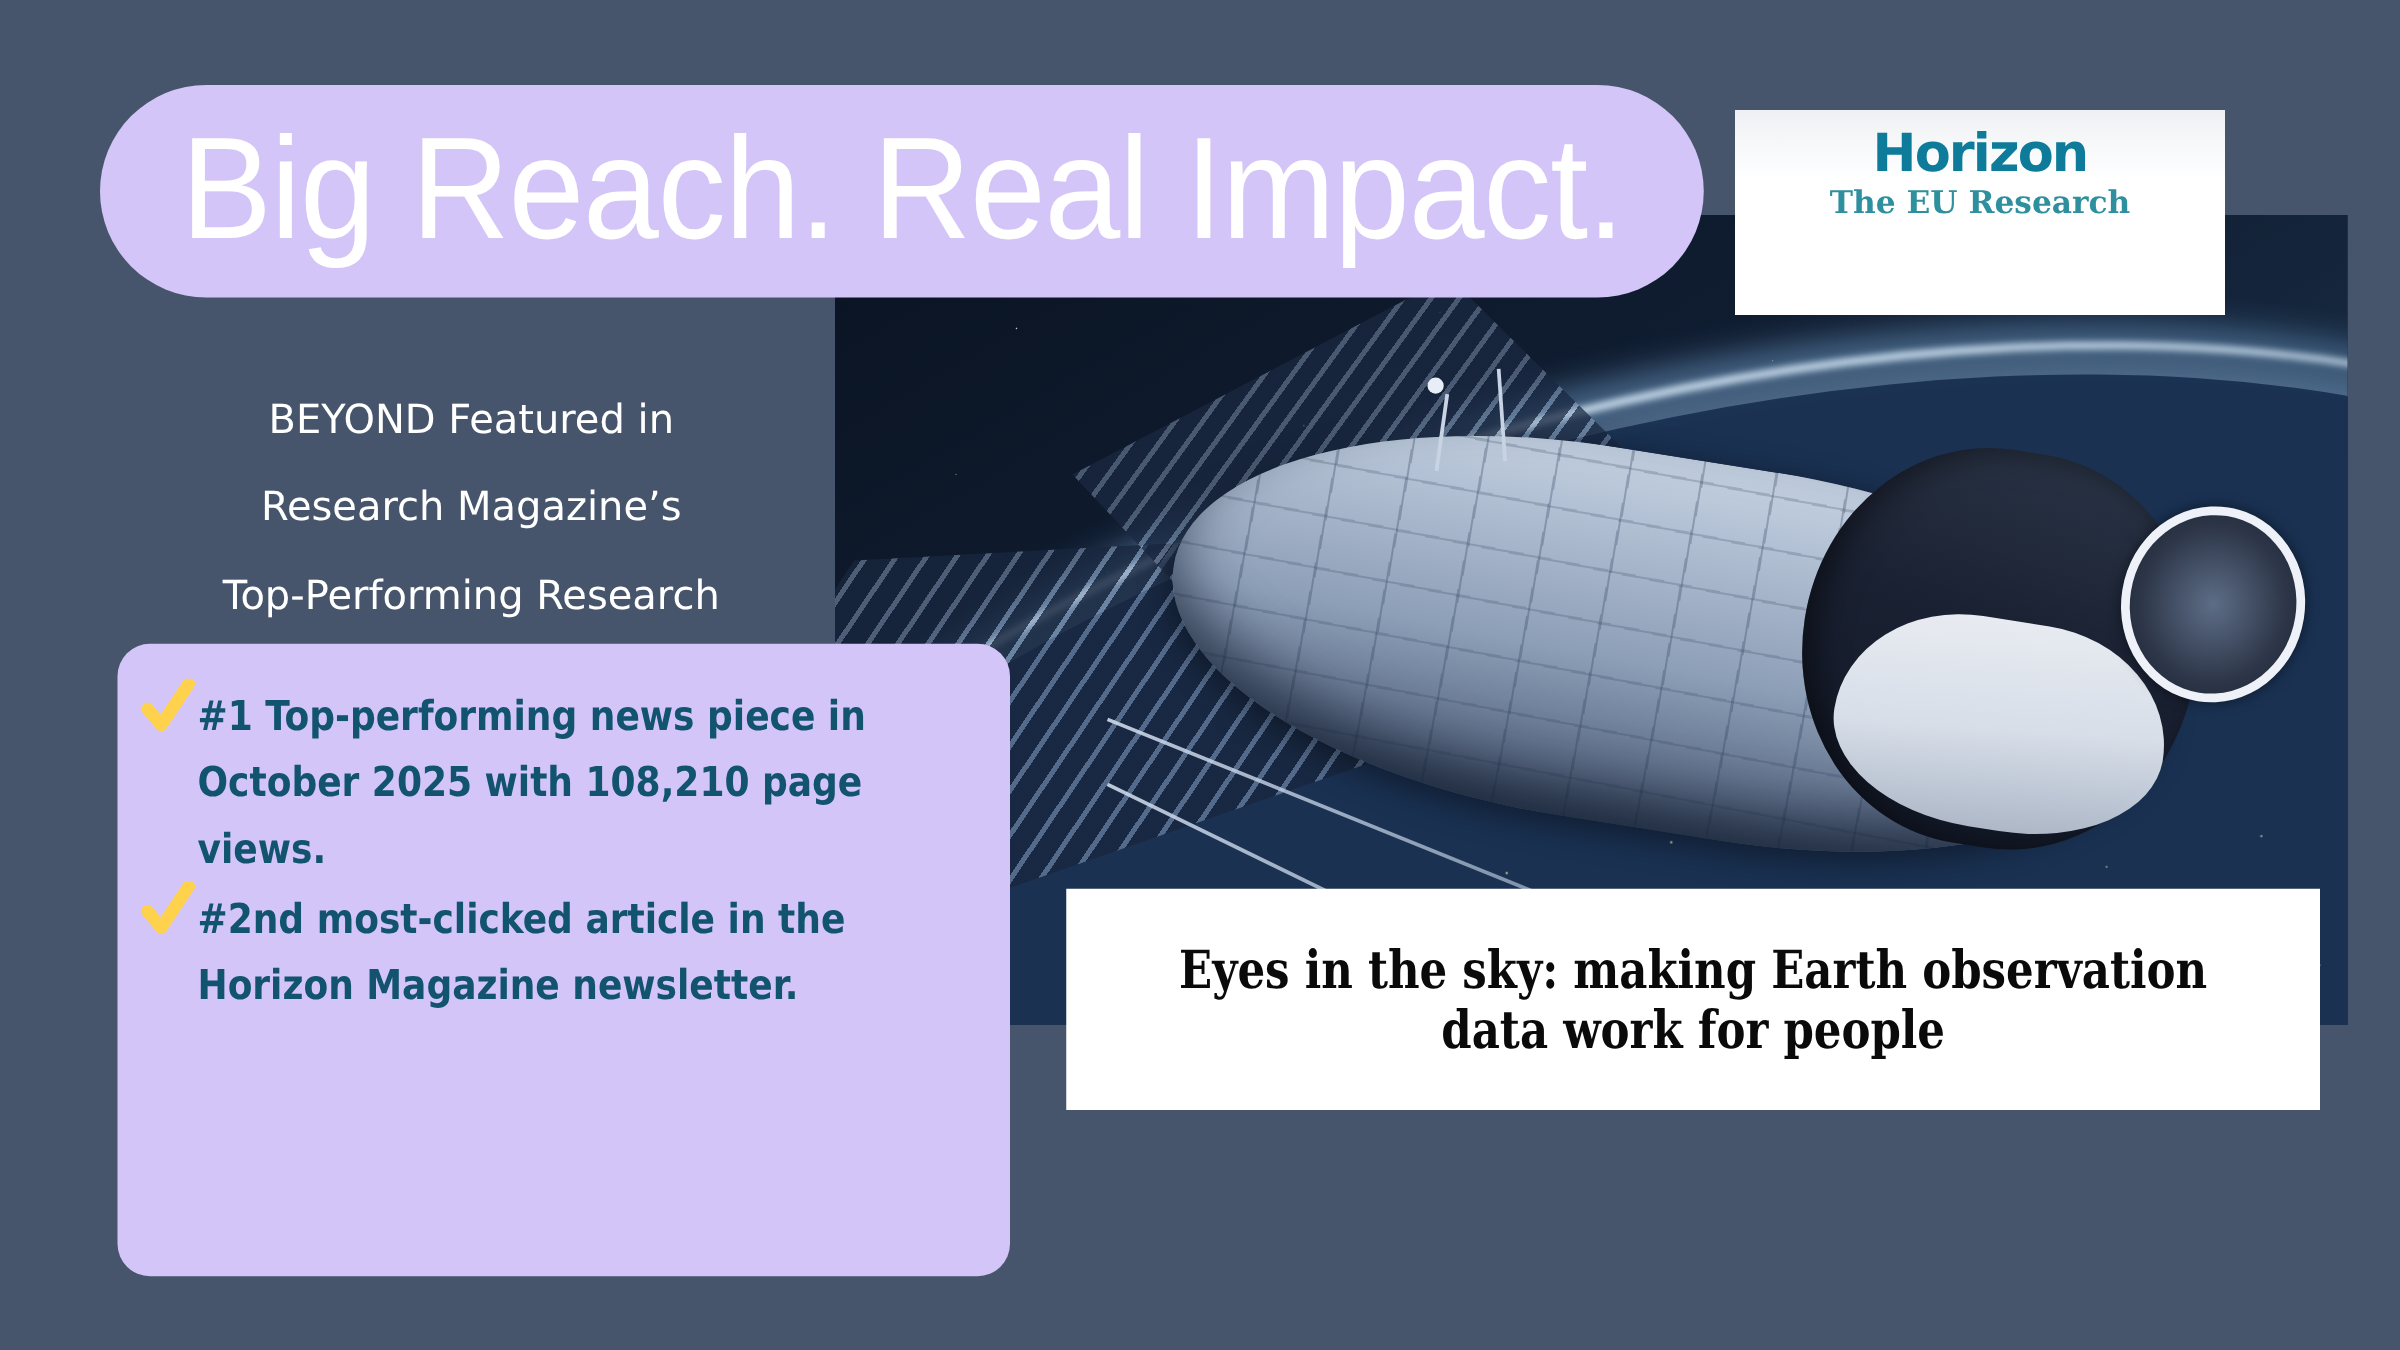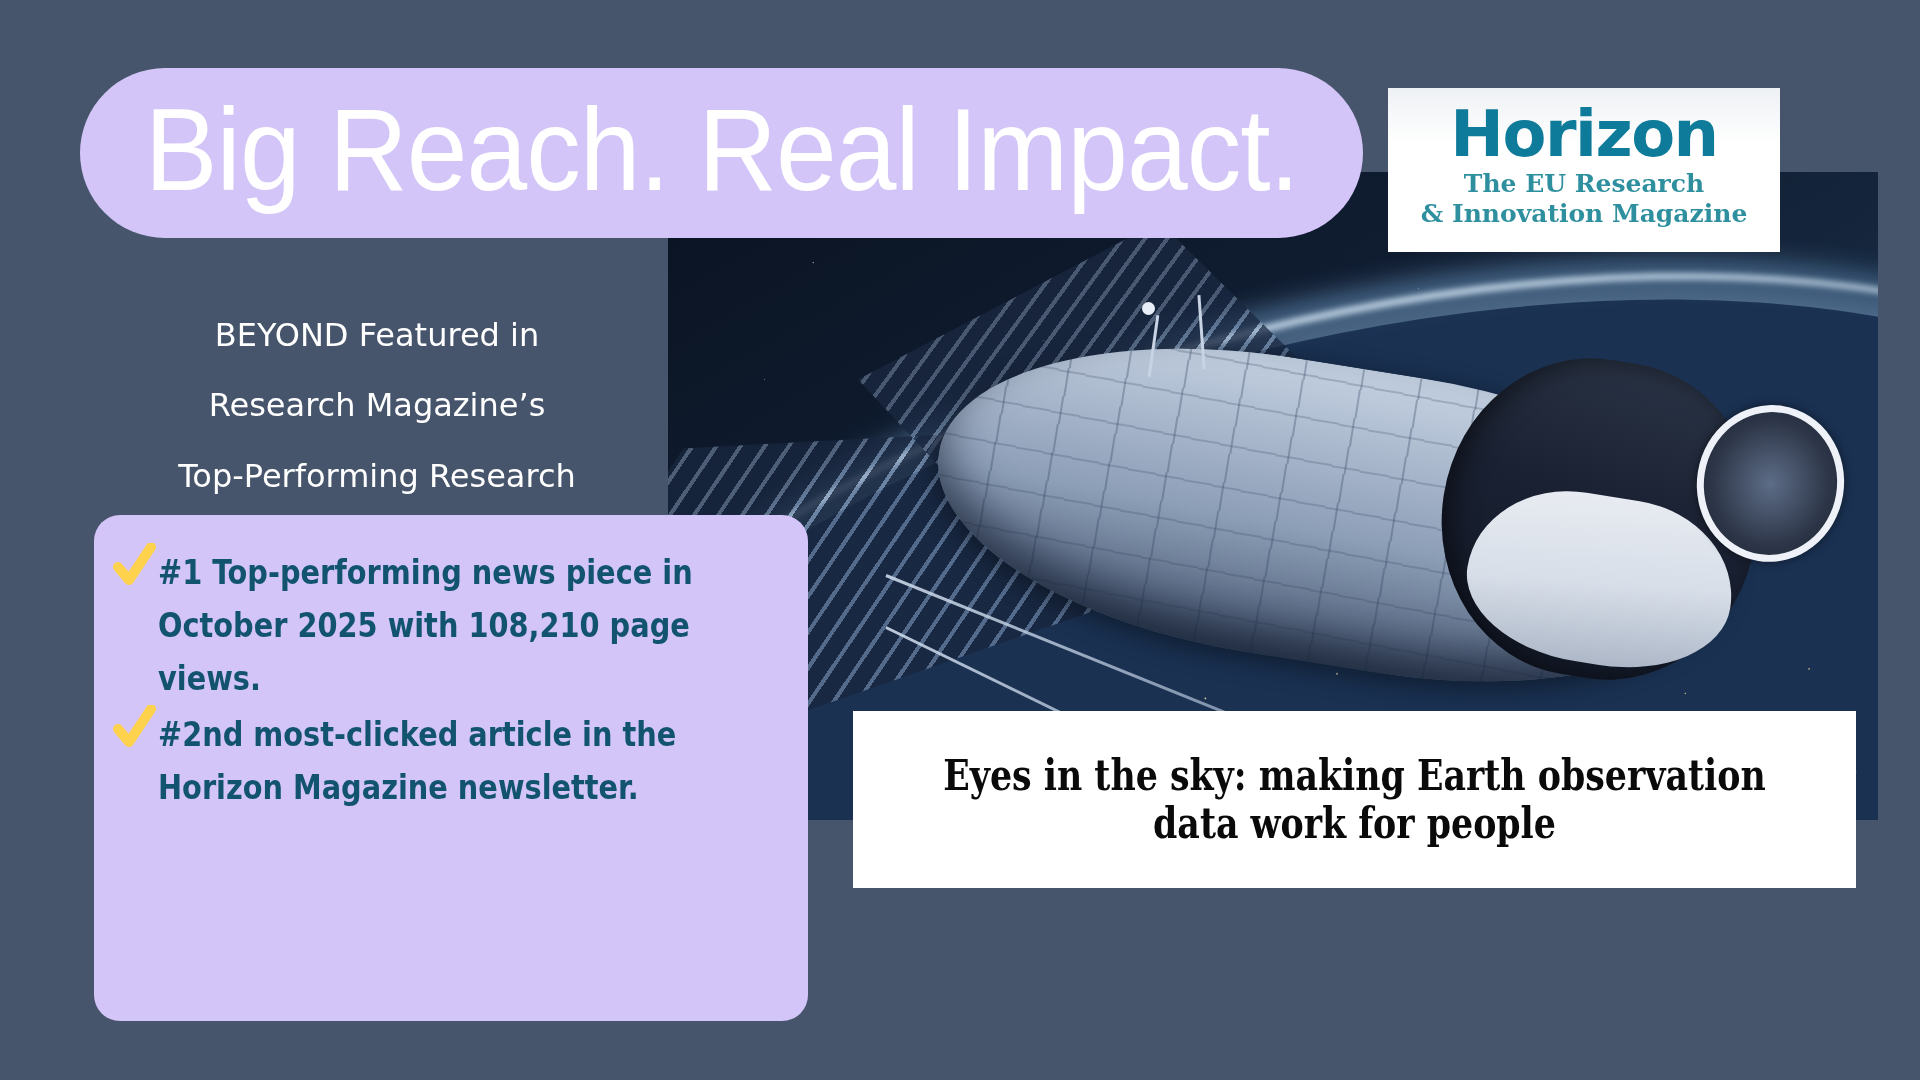--- a/index.html
+++ b/index.html
@@ -276,21 +276,21 @@
     background: linear-gradient(180deg, #eef1f4 0%, #ffffff 34%, #ffffff 100%);
     z-index: 6;
     padding: 14px 0 0 0;
     box-sizing: border-box;
     text-align: center;
   }
   .logo-card .logo-word {
     color: #0d7b99;
     font-family: "DejaVu Sans", sans-serif;
     font-weight: bold;
-    font-size: 64px;
+    font-size: 42px;
     line-height: 1.02;
     letter-spacing: -1.5px;
   }
   .logo-card .logo-sub {
     color: #2e8f9e;
     font-family: "DejaVu Serif", "Liberation Serif", serif;
     font-weight: bold;
     font-size: 25px;
     line-height: 1.18;
     margin-top: 2px;
@@ -397,21 +397,20 @@
   </div>
 
   <div class="title-pill">
     <div class="headline">Big Reach. Real Impact.</div>
   </div>
 
   <div class="logo-card">
     <div class="logo-word">Horizon</div>
     <div class="logo-sub">
       <div>The EU Research</div>
-      <div>&amp; Innovation Magazine</div>
     </div>
   </div>
 
   <div class="sub-headline">
     <div>BEYOND Featured in</div>
     <div>Research Magazine’s</div>
     <div>Top-Performing Research</div>
   </div>
 
   <div class="stats-card">

